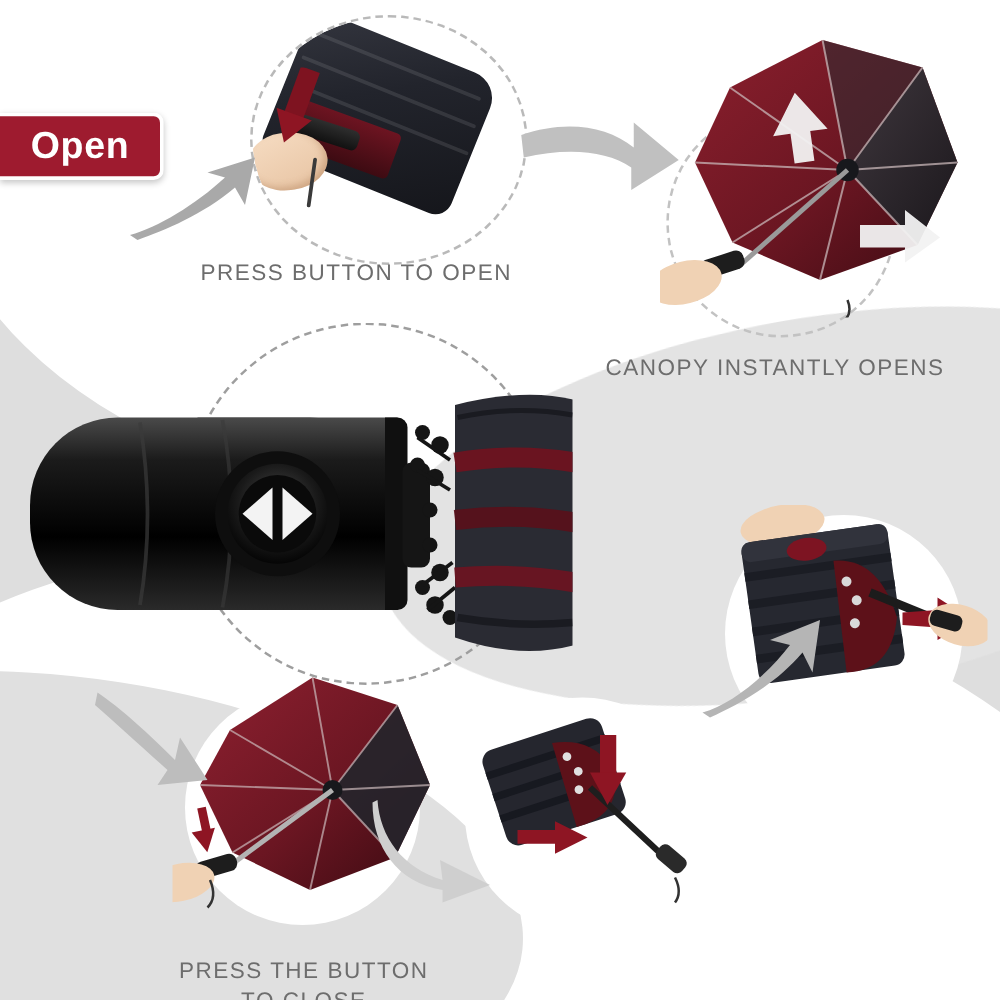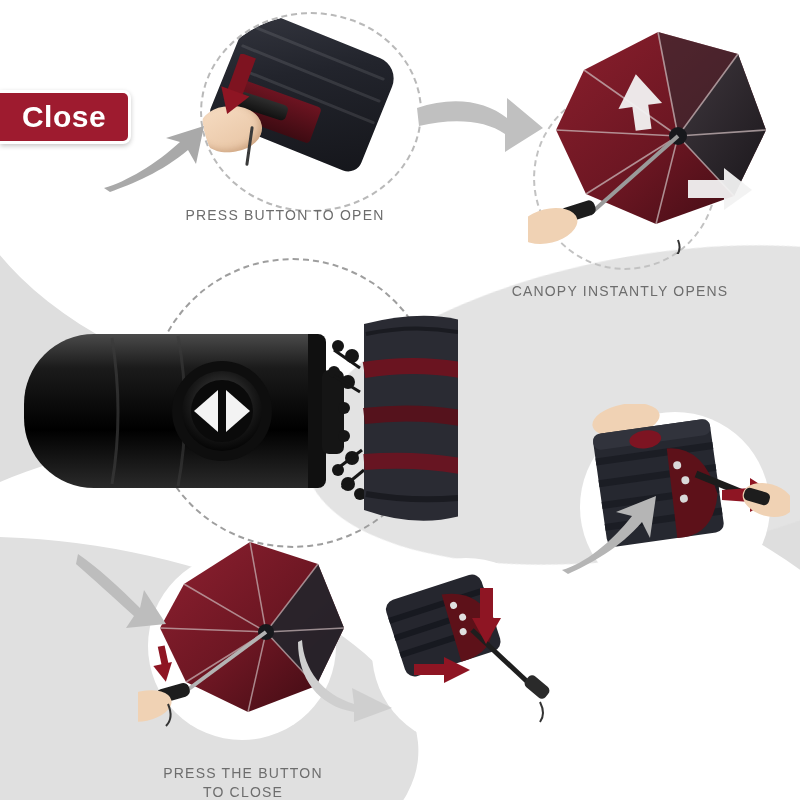--- a/index.html
+++ b/index.html
@@ -60,21 +60,21 @@
     box-shadow:0 2px 5px rgba(0,0,0,.22);
   }
   #badge-open{left:0px;top:90px;width:128px;height:48px;font-size:30px;
               border-left:none;border-radius:0 8px 8px 0;}
   #badge-close{left:0px;top:625px;width:128px;height:48px;font-size:30px;
               border-left:none;border-radius:0 8px 8px 0;}
 
   .caption{
     position:absolute;
     color:#6d6d6d;
-    font-size:14px;
+    font-size:18px;
     letter-spacing:1.2px;
     text-align:center;
     line-height:1.35;
     white-space:pre-line;
     font-weight:400;
   }
 
   
   .circle{
     position:absolute;border-radius:50%;overflow:hidden;
@@ -388,16 +388,16 @@
     </svg>
   </div>
 
   <div class="grayarrow" style="position:absolute;left:296px;top:636px;">
     <svg width="120" height="88" viewBox="0 0 120 88">
       <path d="M6,4 C8,34 26,58 58,68 L56,52 L96,72 L58,86 L58,76 C22,70 2,42 2,6 Z" fill="#cfcfcf"></path>
     </svg>
   </div>
 
   <div class="badge" id="badge-open">
-    <span>Close</span>
+    <span>Open</span>
   </div>
 
 </div>
 
 </body></html>

